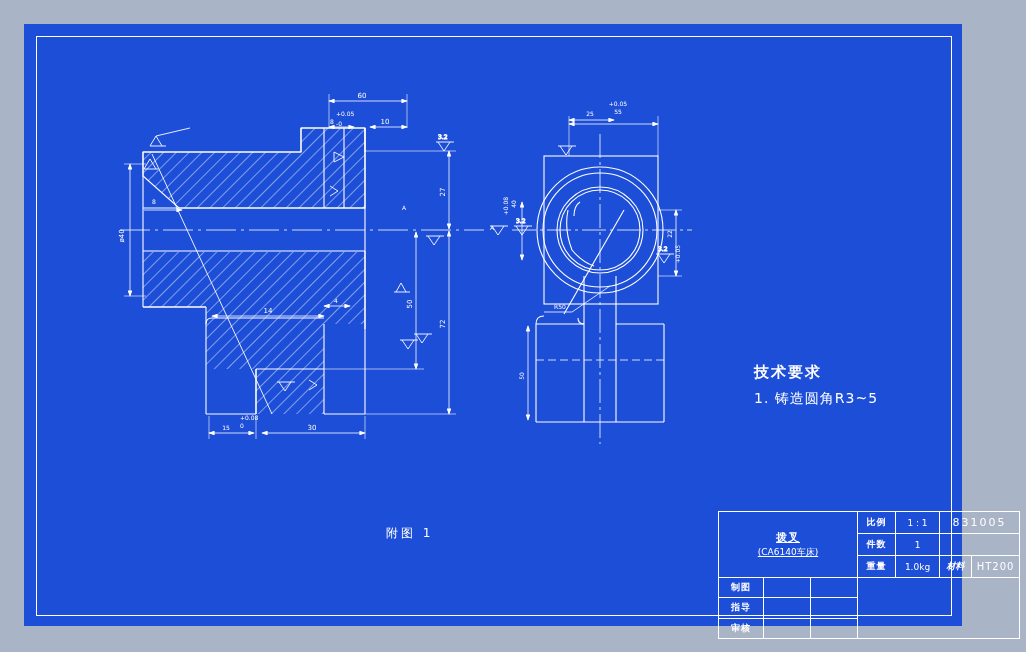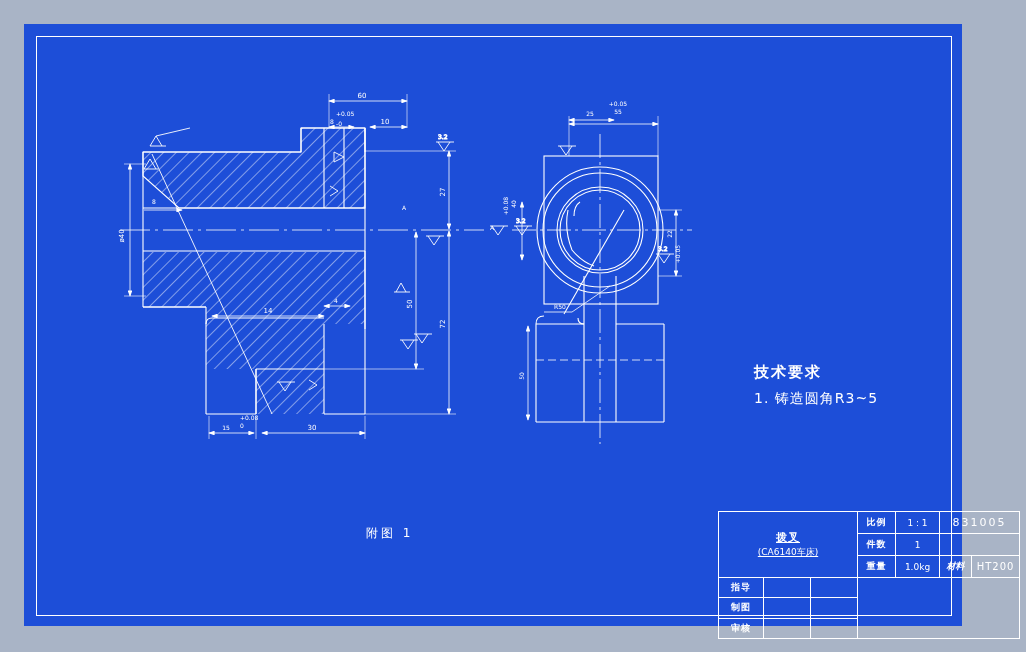--- a/index.html
+++ b/index.html
@@ -34,21 +34,21 @@
   .tech{
     position:absolute;left:730px;top:337px;color:#fff;
     font-family:"DejaVu Sans", sans-serif;
     line-height:1.5;
   }
   .tech-title{font-size:15px;font-weight:bold;letter-spacing:2px;margin-bottom:4px;}
   .tech-line{font-size:14px;letter-spacing:1px;white-space:nowrap;}
 
   
   .caption{
-    position:absolute;left:342px;top:501px;color:#fff;
+    position:absolute;left:362px;top:501px;color:#fff;
     font-size:12px;letter-spacing:3px;
   }
 
   
   .titleblock{
     position:absolute;left:694px;top:487px;width:302px;height:128px;
     border:1.5px solid #fff;
     box-sizing:border-box;
     display:flex;flex-direction:column;
     color:#fff;
@@ -375,26 +375,26 @@
             <div class="cell lbl bdr">重量</div>
             <div class="cell val bdr">1.0kg</div>
             <div class="cell mat-l bdr">材料</div>
             <div class="cell mat-v">HT200</div>
           </div>
         </div>
       </div>
       <div class="tb-bot">
         <div class="tb-bot-left">
           <div class="tb-row">
-            <div class="c1">指导</div>
+            <div class="c1">制图</div>
             <div class="c2"></div>
             <div class="c3"></div>
           </div>
           <div class="tb-row">
-            <div class="c1">制图</div>
+            <div class="c1">指导</div>
             <div class="c2"></div>
             <div class="c3"></div>
           </div>
           <div class="tb-row">
             <div class="c1">审核</div>
             <div class="c2"></div>
             <div class="c3"></div>
           </div>
         </div>
         <div class="tb-bot-right"></div>

